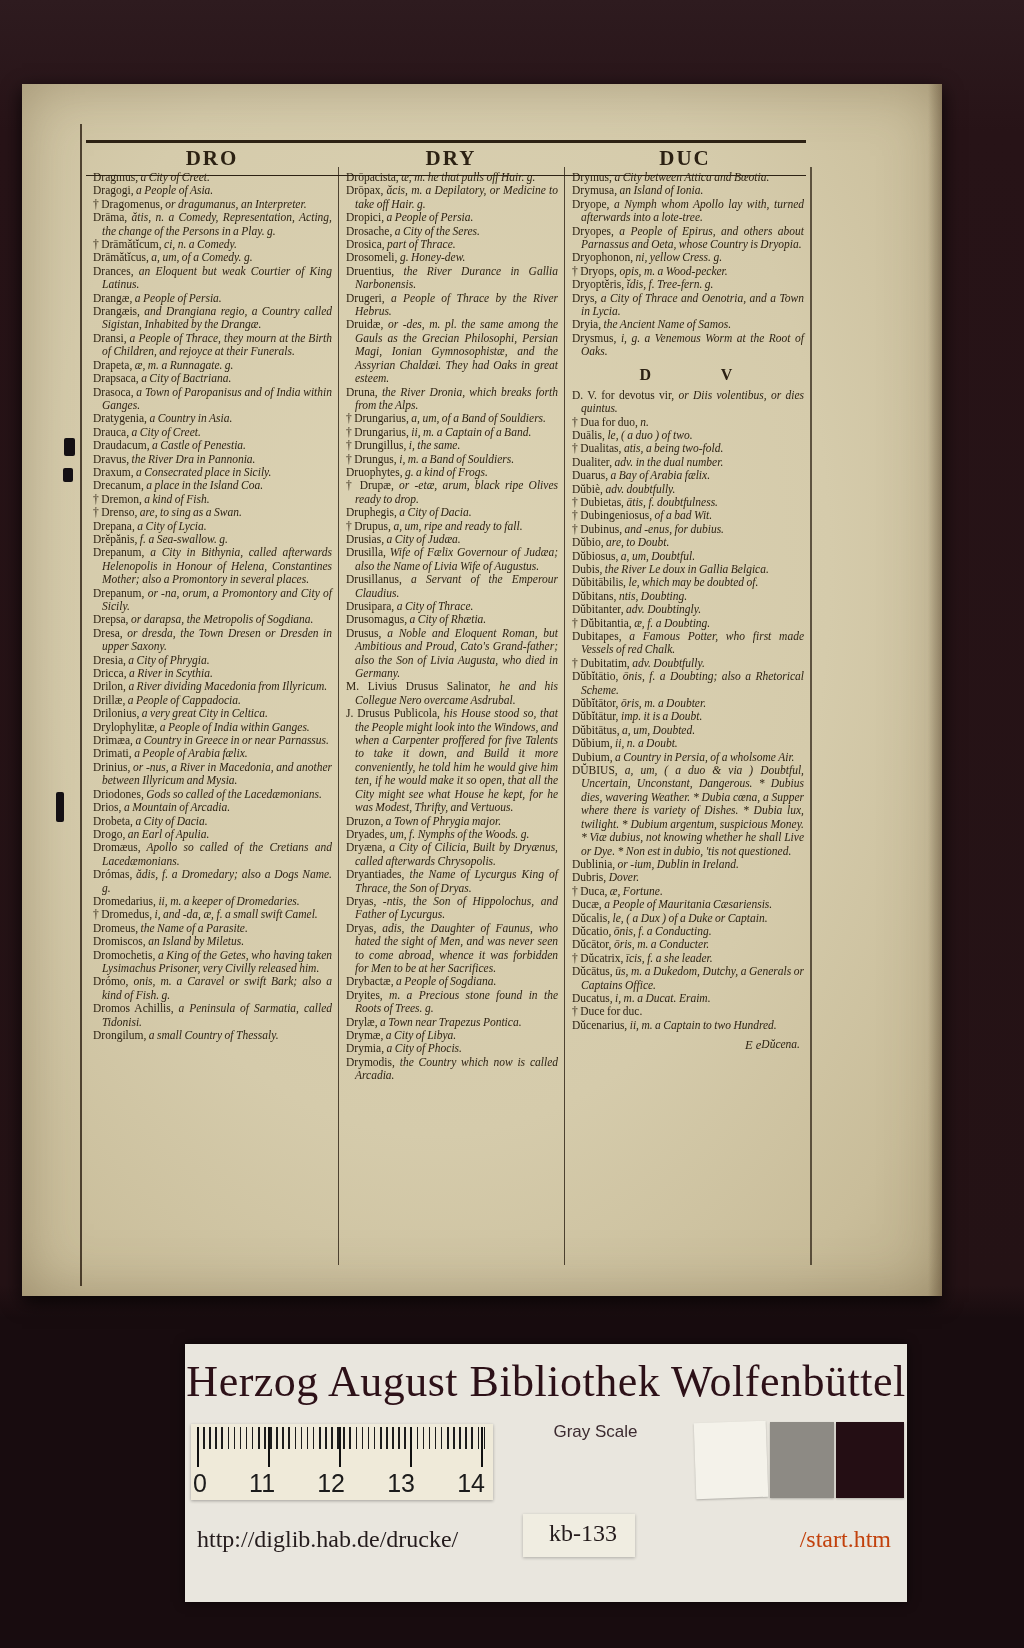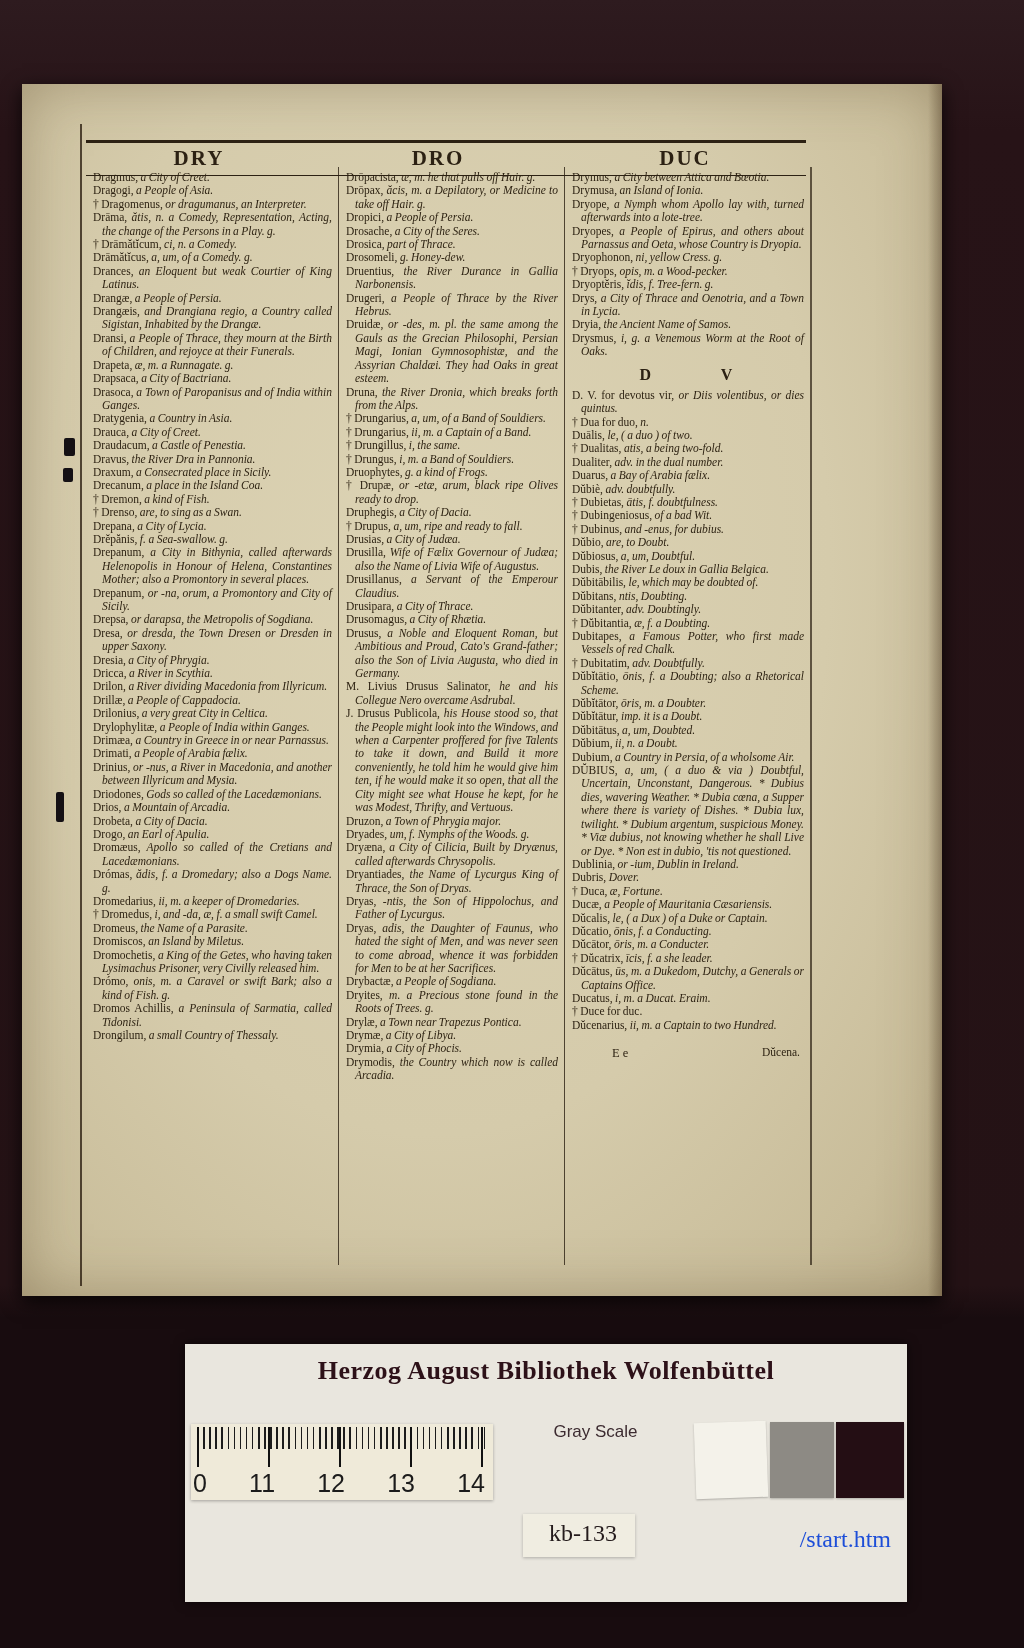--- a/index.html
+++ b/index.html
@@ -22,57 +22,57 @@
   .h1{width:252px;} .h2{width:226px;} .h3{width:242px;}
 
   .columns{position:absolute;left:64px;top:83px;width:726px;height:1098px;display:flex;overflow:hidden;}
   .col{padding:4px 6px 0 7px;box-sizing:border-box;overflow:hidden;color:#2e2313;}
   .col-1{width:252px;}
   .col-2{width:226px;border-left:1px solid rgba(44,33,19,.8);}
   .col-3{width:248px;border-left:1px solid rgba(44,33,19,.8);border-right:2px solid rgba(44,33,19,.7);position:relative;}
   .entry{margin:0;font-size:11.5px;line-height:13.4px;text-align:justify;text-indent:-9px;padding-left:9px;word-spacing:-0.4px;}
   .entry .def{font-style:italic;}
   .subhead{text-align:center;font-weight:bold;font-size:16px;letter-spacing:4px;word-spacing:58px;color:#2c2113;margin:7px 0 5px 0;}
-  .sigrow{display:flex;justify-content:space-between;font-size:11.5px;margin-top:14px;padding:0 4px 0 40px;}
+  .sigrow{display:flex;justify-content:flex-end;font-size:11.5px;margin-top:6px;padding:0 4px 0 40px;font-style:italic;}
   .sigrow .sig{font-size:12.5px;}
 
   
   .banner{position:absolute;left:185px;top:1344px;width:722px;height:258px;background:#e9e6de;box-shadow:0 0 10px rgba(0,0,0,.6);}
-  .banner-title{margin:0;padding-top:12px;text-align:center;font-size:26px;font-weight:bold;color:#2d1118;letter-spacing:.5px;}
+  .banner-title{margin:0;padding-top:12px;text-align:center;font-size:44px;font-weight:normal;color:#2d1118;letter-spacing:.5px;}
   .banner-mid{position:absolute;left:0;top:72px;width:100%;height:92px;}
   .ruler{position:absolute;left:6px;top:8px;width:302px;height:76px;background:#efead9;box-shadow:0 1px 3px rgba(0,0,0,.3);}
   .ticks-minor{position:absolute;left:6px;top:3px;right:4px;height:22px;
     background:repeating-linear-gradient(90deg,#1c1c1c 0 1.5px,transparent 1.5px 6.1px);}
   .ticks-major{position:absolute;left:6px;top:3px;right:4px;height:40px;
     background:repeating-linear-gradient(90deg,#111 0 2px,transparent 2px 71px);}
   .ruler-numbers{position:absolute;left:2px;right:8px;bottom:2px;display:flex;justify-content:space-between;font-family:"Liberation Sans",sans-serif;font-size:25px;color:#1b1b1b;}
   .kodak{position:absolute;left:318px;top:0;width:185px;text-align:center;}
   .kodak-brand{font-family:"Liberation Sans",sans-serif;font-weight:bold;font-size:46px;letter-spacing:-2px;color:#2d1118;line-height:50px;}
   .kodak-sub{font-family:"Liberation Sans",sans-serif;font-size:17px;color:#3c2b30;margin-top:6px;}
   .patch{position:absolute;top:6px;height:76px;box-shadow:0 1px 2px rgba(0,0,0,.25);}
   .patch-white{left:510px;width:72px;background:#f4f2ea;transform:rotate(-2deg);}
   .patch-gray{left:585px;width:64px;background:#8d8a84;}
   .patch-black{left:651px;width:68px;background:#240e14;}
   .banner-bottom{position:absolute;left:0;top:168px;width:100%;height:60px;}
   .url-left{position:absolute;left:12px;top:14px;font-size:24px;color:#241b1c;}
   .kb-patch{position:absolute;left:338px;top:2px;background:#f0ede1;padding:6px 18px 10px 26px;box-shadow:0 1px 3px rgba(0,0,0,.25);}
   .kb-code{font-size:24px;color:#241b1c;}
-  .url-right{position:absolute;right:16px;top:14px;font-size:24px;color:#1d4ed8;margin-left:29px;}
+  .url-right{position:absolute;right:16px;top:14px;font-size:24px;color:#c2410c;margin-left:29px;}
 </style>
 </head>
 <body>
 
 <div class="scene">
 
   <div class="page">
     <div class="margin-rule"></div>
 
     <div class="headband">
+      <div class="headcell h1">DRO</div>
       <div class="headcell h2">DRY</div>
-      <div class="headcell h1">DRO</div>
       <div class="headcell h3">DUC</div>
     </div>
 
     <div class="columns">
       <div class="col col-1">
 
       <p class="entry"><span class="hw">Dragmus,</span><span class="def"> a City of Creet.</span></p>
           <p class="entry"><span class="hw">Dragogi,</span><span class="def"> a People of Asia.</span></p>
           <p class="entry"><span class="hw">† Dragomenus,</span><span class="def"> or dragumanus, an Interpreter.</span></p>
           <p class="entry"><span class="hw">Drāma,</span><span class="def"> ătis, n. a Comedy, Representation, Acting, the change of the Persons in a Play. g.</span></p>
@@ -250,18 +250,19 @@
       </div>
       <div class="kodak">
         <div class="kodak-sub">Gray Scale</div>
       </div>
       <div class="patch patch-white"></div>
       <div class="patch patch-gray"></div>
       <div class="patch patch-black"></div>
     </div>
 
     <div class="banner-bottom">
+      <span class="url-left">http://diglib.hab.de/drucke/</span>
       <span class="kb-patch"><span class="kb-code">kb-133</span></span>
       <span class="url-right">/start.htm</span>
     </div>
   </div>
 
 </div>
 
 </body></html>

